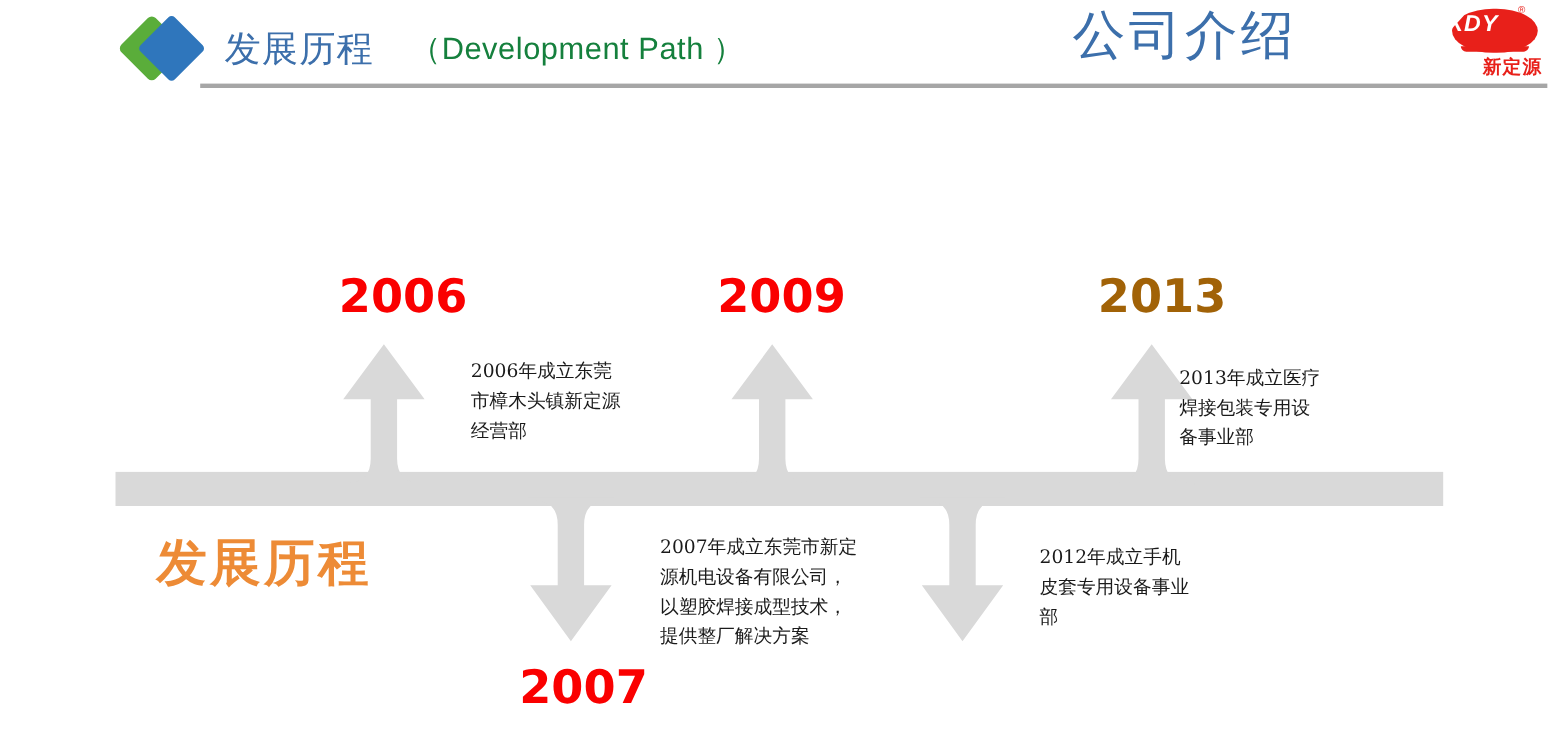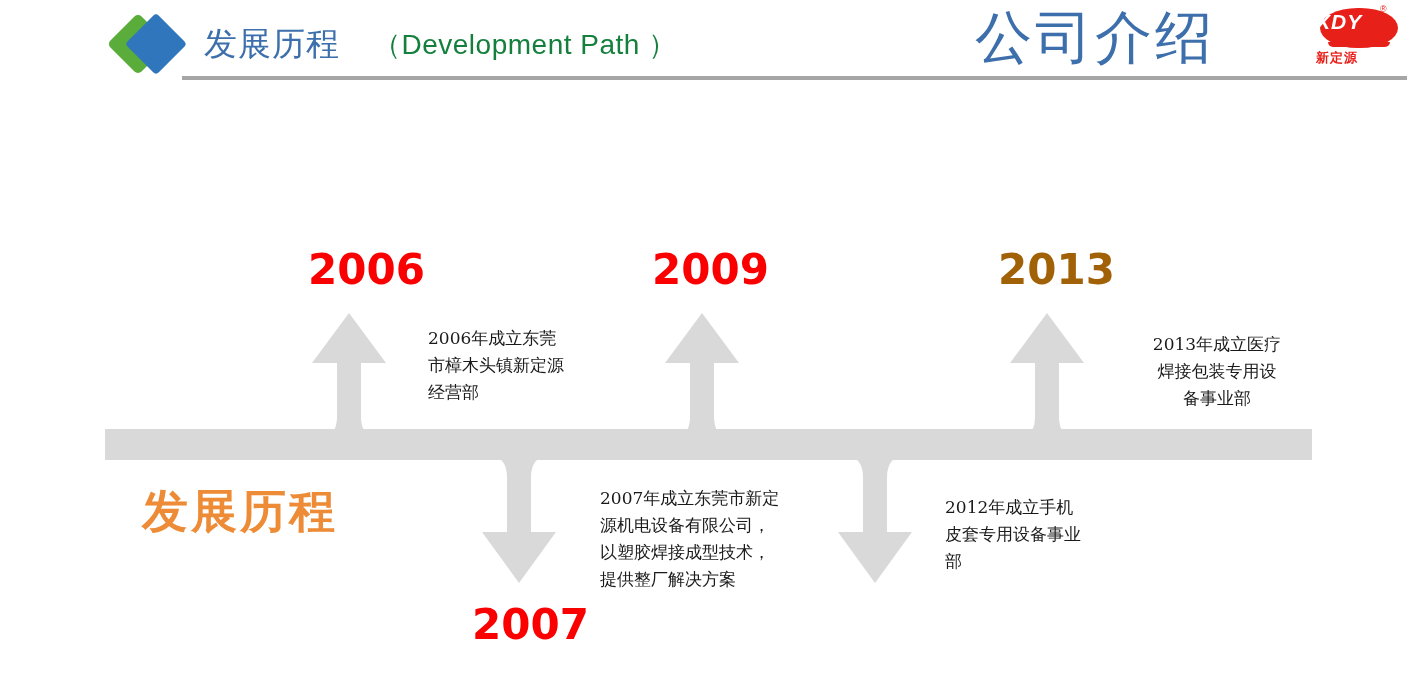--- a/index.html
+++ b/index.html
@@ -69,21 +69,21 @@
     top: 76px;
     width: 1225px;
     height: 4px;
     background: #a6a6a6;
   }
   .page-title {
     position: absolute;
     left: 975px;
     top: 0px;
     font-family: Liberation Mono, monospace;
-    font-size: 57px;
+    font-size: 48px;
     color: #3c75b0;
     letter-spacing: 3px;
     white-space: nowrap;
   }
 
   
   .brand-logo {
     position: absolute;
     left: 1316px;
     top: 4px;
@@ -126,24 +126,24 @@
     width: 62px;
     height: 5px;
     background: #e8201a;
     border-radius: 0 0 12px 12px;
   }
   .logo-cn {
     position: absolute;
     left: 0;
     top: 45px;
     width: 86px;
-    text-align: left;
+    text-align: right;
     font-family: "DejaVu Serif", "Liberation Serif", serif;
     font-weight: bold;
-    font-size: 13px;
+    font-size: 17px;
     color: #e8201a;
     letter-spacing: 1px;
   }
 
   
   .timeline-bar {
     position: absolute;
     left: 105px;
     top: 429px;
     width: 1207px;
@@ -254,17 +254,17 @@
   <div class="event-text left" style="left:945px; top:494px; width:180px;">2012年成立手机
 皮套专用设备事业
 部</div>
 
   <div class="arrow" style="left:1008px; top:311px; height:130px;">
     <svg width="78" height="130" viewBox="0 0 78 130">
       <path d="M39 2 L76 52 L51 52 L51 106 Q51 128 73 128 L78 128 L78 130 L0 130 L0 128 L5 128 Q27 128 27 106 L27 52 L2 52 Z" fill="#d9d9d9"></path>
     </svg>
   </div>
   <div class="year-label" style="left: 998px; top: 245px; color: #a16207;">2013</div>
-  <div class="event-text left" style="left:1127px; top:331px; width:180px;text-align:center;">2013年成立医疗
+  <div class="event-text left" style="left:1072px; top:331px; width:180px;">2013年成立医疗
 焊接包装专用设
 备事业部</div>
 
 </div>
 
 </body></html>

